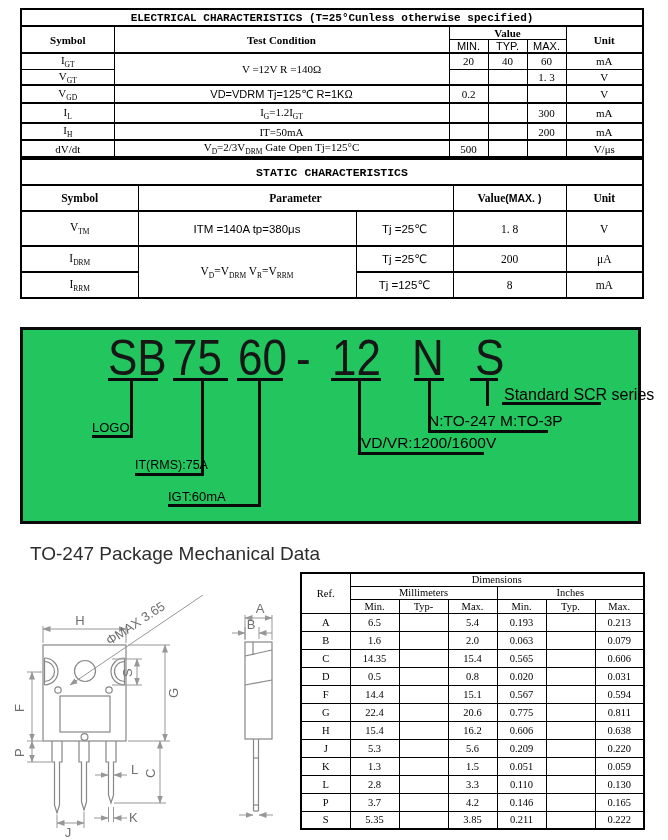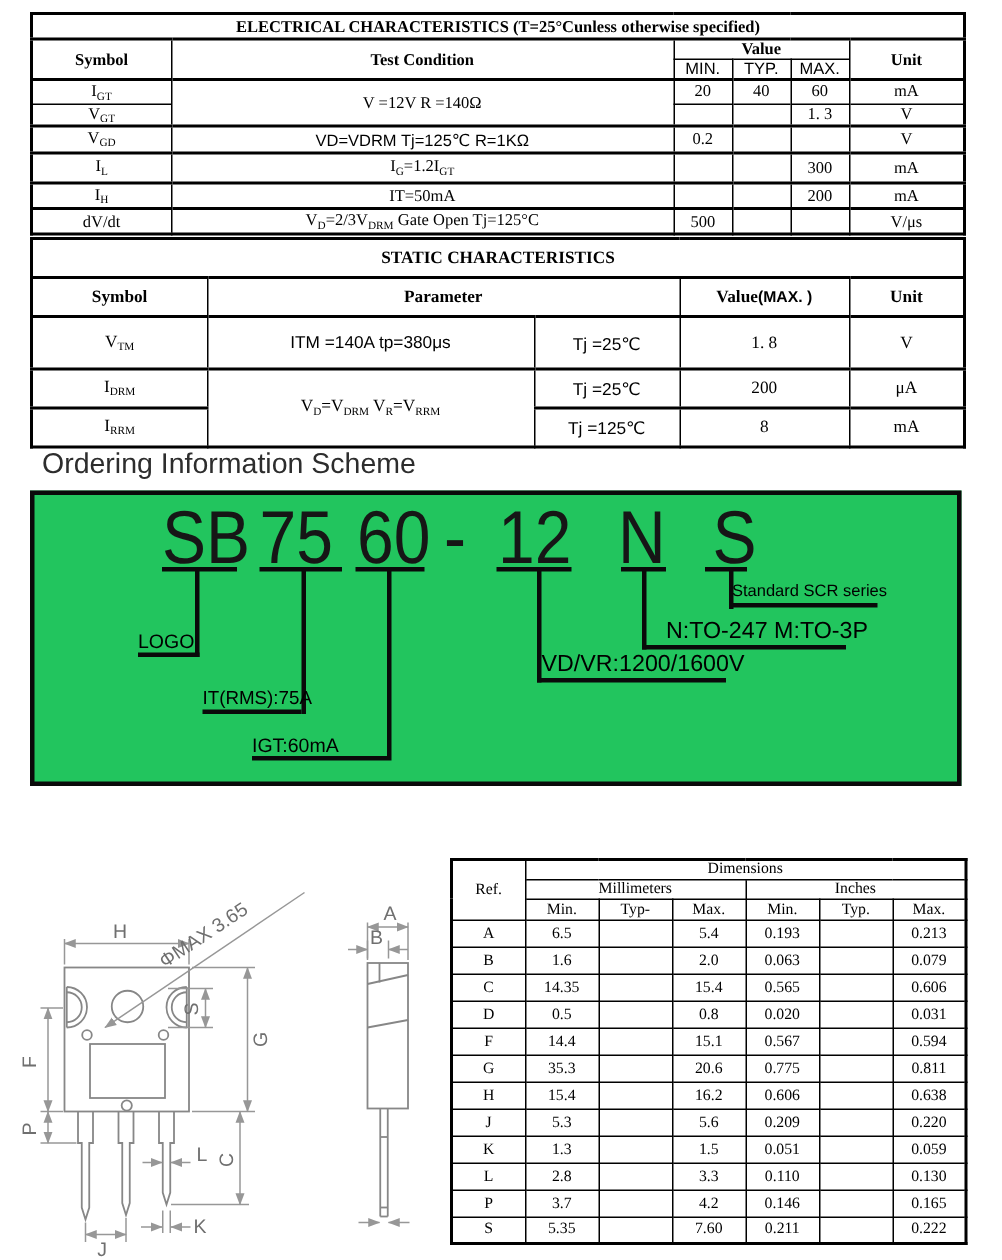--- a/index.html
+++ b/index.html
@@ -5,21 +5,21 @@
   html,body{margin:0;padding:0;background:#fff;}
   .page{position:relative;width:668px;height:840px;background:#ffffff;overflow:hidden;
         font-family:"Liberation Serif",serif;color:#000;}
 
   
   table.dt{border-collapse:collapse;table-layout:fixed;position:absolute;background:#fff;}
   table.dt td{border-left:1px solid #000;border-right:1px solid #000;border-top:2px solid #000;
               text-align:center;vertical-align:middle;padding:0 2px;overflow:hidden;white-space:nowrap;
               font-size:11px;}
   table.dt tr.thin td{border-top-width:1px;}
-  td.ttl{text-align:left;font-weight:bold;font-size:11.5px;padding-left:5px;}
+  td.ttl{text-align:left;font-weight:bold;font-size:11.5px;padding-left:5px;font-family:Liberation Mono, monospace;}
   td.hd{font-weight:bold;font-size:11.5px;}
   .sans{font-family:"Liberation Sans","DejaVu Sans",sans-serif;font-size:10.5px;}
   sub{font-size:7.5px;vertical-align:-2.5px;}
 
   #elec{left:20px;top:8px;width:622px;border:2.5px solid #000;}
   #static{left:20px;top:158px;width:622px;border:2.5px solid #000;}
   #static td{font-size:11.5px;}
 
   #mech{left:300px;top:572px;width:343px;border:2px solid #000;}
   #mech td{border:1px solid #000;border-top:1.5px solid #000;font-size:10.5px;padding:0 1px;}
@@ -161,21 +161,20 @@
         </tr>
         <tr style="height: 26px;">
           <td>I<sub>RRM</sub></td>
           <td class="sans">Tj =125℃</td>
           <td>8</td>
           <td>mA</td>
         </tr>
       </tbody>
   </table>
 
-  <div class="h-sans" style="left:28px;top:299px;">Ordering Information Scheme</div>
 
   <div id="obox">
     <span class="seg" style="left:85px">SB</span>
     <span class="seg" style="left:150px">75</span>
     <span class="seg" style="left:215px">60</span>
     <span class="seg" style="left:273px">-</span>
     <span class="seg" style="left:309px">12</span>
     <span class="seg" style="left:389px">N</span>
     <span class="seg" style="left:452px">S</span>
 
@@ -190,24 +189,25 @@
     <div class="vln" style="left:178px;top:48px;height:98px"></div>
     <div class="vln" style="left:235px;top:48px;height:129px"></div>
     <div class="vln" style="left:335px;top:48px;height:77px"></div>
     <div class="vln" style="left:405px;top:48px;height:55px"></div>
     <div class="vln" style="left:463px;top:48px;height:28px"></div>
 
     <div class="olab" style="left:69px;top:90px;width:41px;font-size:13px;line-height:15px">LOGO</div>
     <div class="olab" style="left:112px;top:128px;width:66px;font-size:12.5px;line-height:15px">IT(RMS):75A</div>
     <div class="olab" style="left:145px;top:159px;width:90px;font-size:13px;line-height:15px">IGT:60mA</div>
     <div class="olab" style="left:335px;top:104px;width:123px;font-size:15.5px;line-height:18px;text-align:center;padding-left:3px">VD/VR:1200/1600V</div>
-    <div class="olab" style="left:405px;top:82px;width:120px;font-size:15.5px;line-height:18px;text-align:left;padding-left:16px">N:TO-247 M:TO-3P</div>
-    <div class="olab" style="left:463px;top:57px;width:97px;font-size:11px;line-height:15px;text-align:right;padding-left:2px">Standard SCR series</div>
+    <div class="olab" style="left:405px;top:82px;width:120px;font-size:15.5px;line-height:18px;text-align:left;padding-left:0">N:TO-247 M:TO-3P</div>
+    <div class="olab" style="left:479px;top:57px;width:97px;font-size:16px;line-height:15px;text-align:right;padding-left:2px">Standard SCR series</div>
   </div>
 
+  <div class="h-sans" style="left:30px;top:543px;">TO-247 Package Mechanical Data</div>
 
   <svg id="draw" width="290" height="265" viewBox="0 0 290 265">
     <defs>
       <marker id="mE" markerWidth="9" markerHeight="8" refX="7.5" refY="4" orient="auto" markerUnits="userSpaceOnUse">
         <path d="M0,1 L8,4 L0,7 Z" fill="#979797"></path>
       </marker>
       <marker id="mS" markerWidth="9" markerHeight="8" refX="1.5" refY="4" orient="auto" markerUnits="userSpaceOnUse">
         <path d="M9,1 L1,4 L9,7 Z" fill="#979797"></path>
       </marker>
     </defs>
@@ -376,21 +376,21 @@
           <td>F</td>
           <td>14.4</td>
           <td></td>
           <td>15.1</td>
           <td>0.567</td>
           <td></td>
           <td>0.594</td>
         </tr>
         <tr style="height: 18px;">
           <td>G</td>
-          <td>35.3</td>
+          <td>22.4</td>
           <td></td>
           <td>20.6</td>
           <td>0.775</td>
           <td></td>
           <td>0.811</td>
         </tr>
         <tr style="height: 18px;">
           <td>H</td>
           <td>15.4</td>
           <td></td>
@@ -432,21 +432,21 @@
           <td></td>
           <td>4.2</td>
           <td>0.146</td>
           <td></td>
           <td>0.165</td>
         </tr>
         <tr style="height: 18px;">
           <td>S</td>
           <td>5.35</td>
           <td></td>
-          <td>7.60</td>
+          <td>3.85</td>
           <td>0.211</td>
           <td></td>
           <td>0.222</td>
         </tr>
       </tbody>
   </table>
 
 </div>
 
 </body></html>

